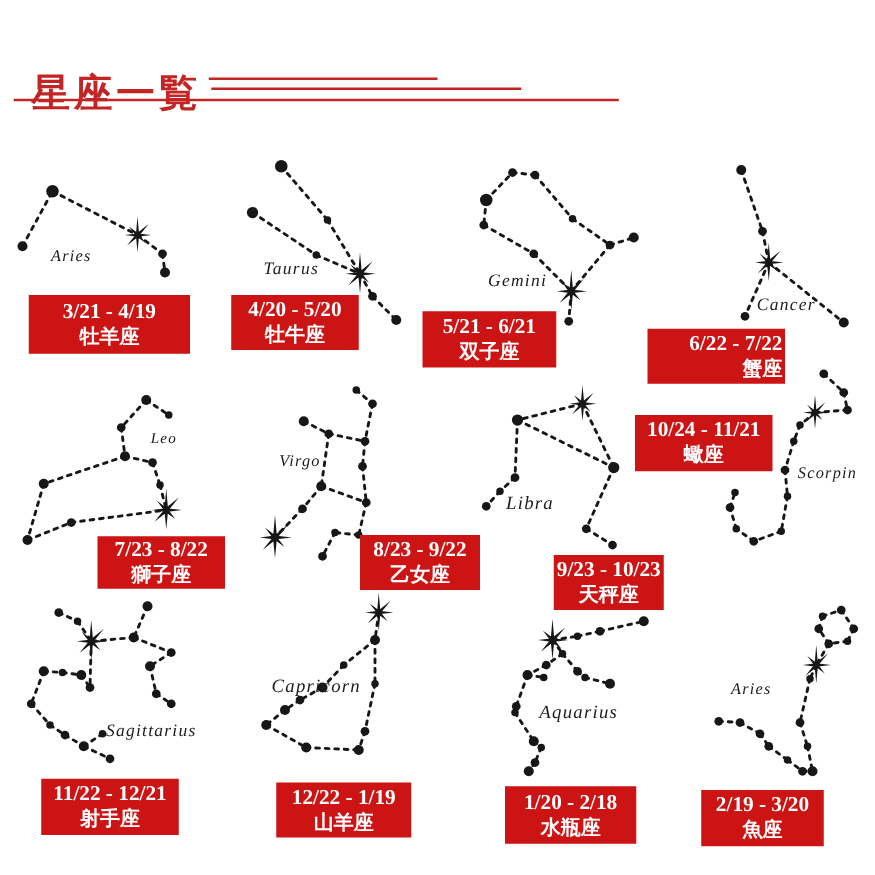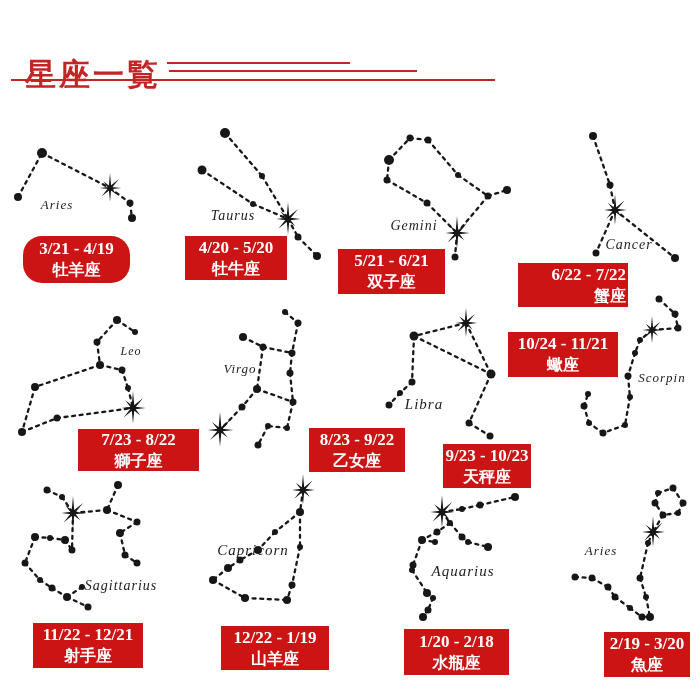--- a/index.html
+++ b/index.html
@@ -341,46 +341,46 @@
         <circle cx="615" cy="597" r="3.5" fill="#171717"></circle>
         <circle cx="630" cy="608" r="3" fill="#171717"></circle>
         <circle cx="642" cy="617" r="3.5" fill="#171717"></circle>
         <path d="M 654.4 532.0 L 653.0 516.0 L 651.6 532.0 Z M 651.6 532.0 L 653.0 546.7 L 654.4 532.0 Z M 653.0 533.4 L 664.8 532.0 L 653.0 530.6 Z M 653.0 530.6 L 642.1 532.0 L 653.0 533.4 Z M 654.0 533.0 L 662.5 522.5 L 652.0 531.0 Z M 652.0 531.0 L 644.2 540.8 L 654.0 533.0 Z M 652.0 533.0 L 659.8 538.8 L 654.0 531.0 Z M 654.0 531.0 L 645.8 524.8 L 652.0 533.0 Z " fill="#171717"></path>
         <circle cx="653" cy="532" r="2.56" fill="#171717"></circle>
       </g>
     </svg>
 
   <div id="overlay">
       <div class="script-label" style="left: 57px; top: 205px; font-size: 13px;">Aries</div>
-      <div class="zodiac-box" style="left: 23px; top: 236px; width: 107px; height: 47px; border-radius: 19px;">
+      <div class="zodiac-box" style="left: 23px; top: 236px; width: 129px; height: 47px;">
         <div class="zodiac-dates">3/21 - 4/19</div>
         <div class="zodiac-ja">牡羊座</div>
       </div>
       <div class="script-label" style="left: 233px; top: 216px; font-size: 14px;">Taurus</div>
       <div class="zodiac-box" style="left: 185px; top: 236px; width: 102px; height: 44px;">
         <div class="zodiac-dates">4/20 - 5/20</div>
         <div class="zodiac-ja">牡牛座</div>
       </div>
       <div class="script-label" style="left: 414px; top: 226px; font-size: 14px;">Gemini</div>
       <div class="zodiac-box" style="left: 338px; top: 249px; width: 107px; height: 45px;">
         <div class="zodiac-dates">5/21 - 6/21</div>
         <div class="zodiac-ja">双子座</div>
       </div>
       <div class="script-label" style="left: 629px; top: 245px; font-size: 14px;">Cancer</div>
       <div class="zodiac-box" style="left: 518px; top: 263px; width: 110px; height: 44px; align-items: flex-end;">
         <div class="zodiac-dates">6/22 - 7/22</div>
         <div class="zodiac-ja">蟹座</div>
       </div>
       <div class="script-label" style="left: 131px; top: 351px; font-size: 12px;">Leo</div>
-      <div class="zodiac-box" style="left: 78px; top: 429px; width: 121px; height: 42px;">
+      <div class="zodiac-box" style="left: 78px; top: 429px; width: 102px; height: 42px;">
         <div class="zodiac-dates">7/23 - 8/22</div>
         <div class="zodiac-ja">獅子座</div>
       </div>
       <div class="script-label" style="left: 240px; top: 369px; font-size: 13px;">Virgo</div>
-      <div class="zodiac-box" style="left: 309px; top: 428px; width: 96px; height: 44px;">
+      <div class="zodiac-box" style="left: 288px; top: 428px; width: 96px; height: 44px;">
         <div class="zodiac-dates">8/23 - 9/22</div>
         <div class="zodiac-ja">乙女座</div>
       </div>
       <div class="script-label" style="left: 424px; top: 404px; font-size: 15px;">Libra</div>
       <div class="zodiac-box" style="left: 443px; top: 444px; width: 88px; height: 44px;">
         <div class="zodiac-dates">9/23 - 10/23</div>
         <div class="zodiac-ja">天秤座</div>
       </div>
       <div class="script-label" style="left: 662px; top: 378px; font-size: 13px;">Scorpin</div>
       <div class="zodiac-box" style="left: 508px; top: 332px; width: 110px; height: 45px;">
@@ -396,18 +396,18 @@
       <div class="zodiac-box" style="left: 221px; top: 626px; width: 108px; height: 44px;">
         <div class="zodiac-dates">12/22 - 1/19</div>
         <div class="zodiac-ja">山羊座</div>
       </div>
       <div class="script-label" style="left: 463px; top: 571px; font-size: 15px;">Aquarius</div>
       <div class="zodiac-box" style="left: 404px; top: 629px; width: 105px; height: 46px;">
         <div class="zodiac-dates">1/20 - 2/18</div>
         <div class="zodiac-ja">水瓶座</div>
       </div>
       <div class="script-label" style="left: 601px; top: 551px; font-size: 13px;">Aries</div>
-      <div class="zodiac-box" style="left: 604px; top: 632px; width: 86px; height: 45px;">
+      <div class="zodiac-box" style="left: 561px; top: 632px; width: 98px; height: 45px;">
         <div class="zodiac-dates">2/19 - 3/20</div>
         <div class="zodiac-ja">魚座</div>
       </div>
     </div>
 </div>
 
 </body></html>

